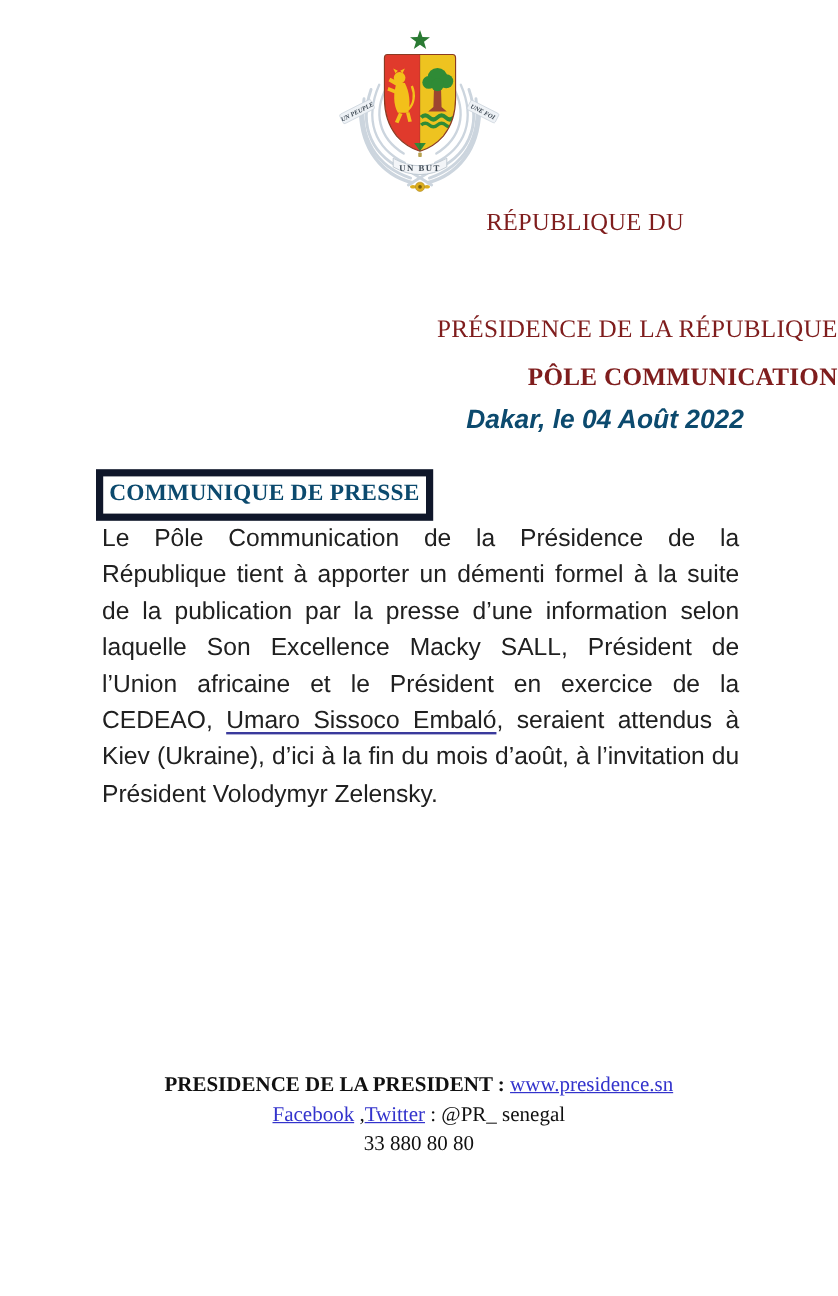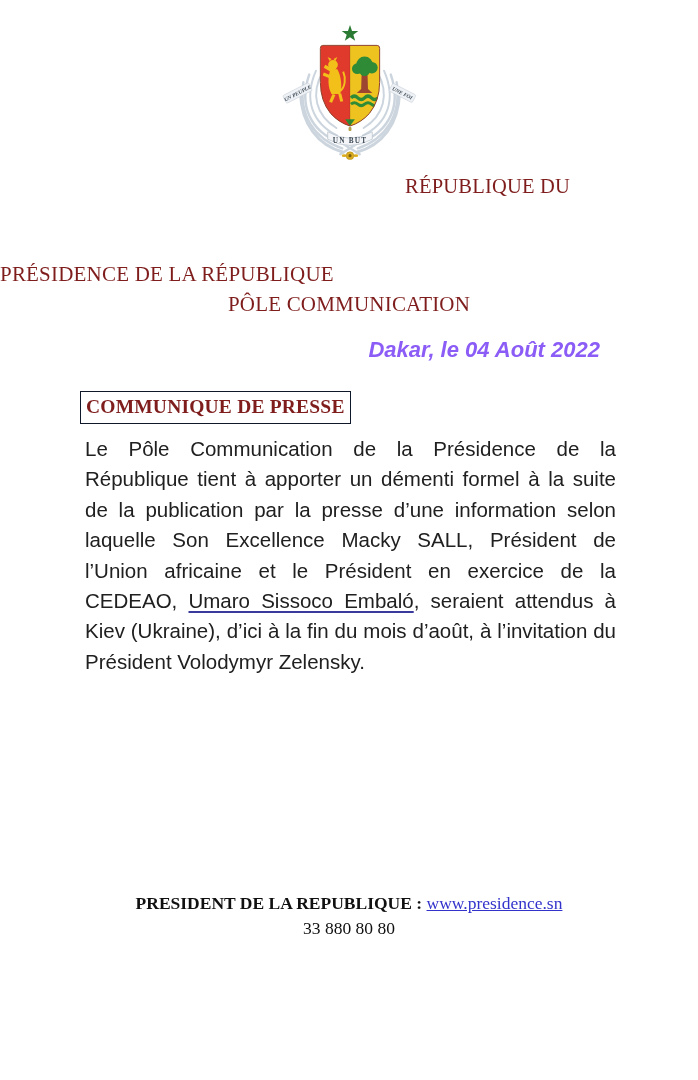--- a/index.html
+++ b/index.html
@@ -9,33 +9,33 @@
     background:#ffffff;
     font-family:"Liberation Serif",serif;
     color:#1b1b1b;
     overflow:hidden;
   }
   .emblem{position:absolute;left:282px;top:20px;width:136px;height:146px;}
   .hdr-line{position:absolute;left:0;width:698px;font-size:20.5px;letter-spacing:.2px;color:#7f1d1d;}
   .l-republique{top:175px;text-align:right;padding-right:128px;box-sizing:border-box;}
   .l-senegal{top:202px;text-align:left;padding-left:85px;box-sizing:border-box;}
   .l-motto{top:229px;text-align:center;}
-  .l-presidence{top:262px;text-align:left;font-size:21px;}
-  .l-pole{top:292px;text-align:center;font-size:21px;}
+  .l-presidence{top:262px;text-align:right;font-size:21px;}
+  .l-pole{top:302px;text-align:right;font-size:21px;font-weight:bold;}
   .dateline{
     position:absolute;top:337px;left:0;width:698px;box-sizing:border-box;
-    text-align:right;padding-right:98px;
+    text-align:right;padding-right:78px;
     font-family:"Liberation Sans",sans-serif;
-    font-weight:700;font-style:italic;font-size:22px;color:#8b5cf6;
+    font-weight:700;font-style:italic;font-size:22px;color:#0c4a6e;
   }
   .title-box{
     position:absolute;left:80px;top:391px;
-    border:1px solid #0f172a;
+    border:6px solid #0f172a;
     padding:4px 5px 5px 5px;
-    font-weight:700;font-size:19.5px;letter-spacing:.2px;color:#7f1d1d;
+    font-weight:700;font-size:19.5px;letter-spacing:.2px;color:#0c4a6e;
     background:#fff;
   }
   .body-par{
     position:absolute;left:85px;top:434px;width:531px;
     font-family:"Liberation Sans",sans-serif;
     font-size:20.5px;line-height:30.4px;
     text-align:justify;color:#202020;margin:0;
   }
   .body-par .uname{
     text-decoration:underline;
@@ -133,17 +133,18 @@
   <div class="hdr-line l-pole">PÔLE COMMUNICATION</div>
   <div class="dateline">Dakar, le 04 Août 2022</div>
 
   <div class="title-box">
     <span>COMMUNIQUE DE PRESSE</span>
   </div>
 
   <p class="body-par"><span>Le Pôle Communication de la Présidence de la République tient à apporter un démenti formel à la suite de la publication par la presse d’une information selon laquelle Son Excellence Macky SALL, Président de l’Union africaine et le Président en exercice de la CEDEAO, </span><span class="uname">Umaro Sissoco Embaló</span><span>, seraient attendus à Kiev (Ukraine), d’ici à la fin du mois d’août, à l’invitation du Président Volodymyr Zelensky.</span></p>
 
   <div class="footer">
-    <div><span class="b">PRESIDENT DE LA REPUBLIQUE : </span><a href="#">www.presidence.sn</a></div>
+    <div><span class="b">PRESIDENCE DE LA PRESIDENT : </span><a href="#">www.presidence.sn</a></div>
+    <div><a href="#">Facebook</a><span> ,</span><a href="#">Twitter</a><span> : @PR_ senegal</span></div>
     <div>33 880 80 80</div>
   </div>
 
 </div>
 
 </body></html>

